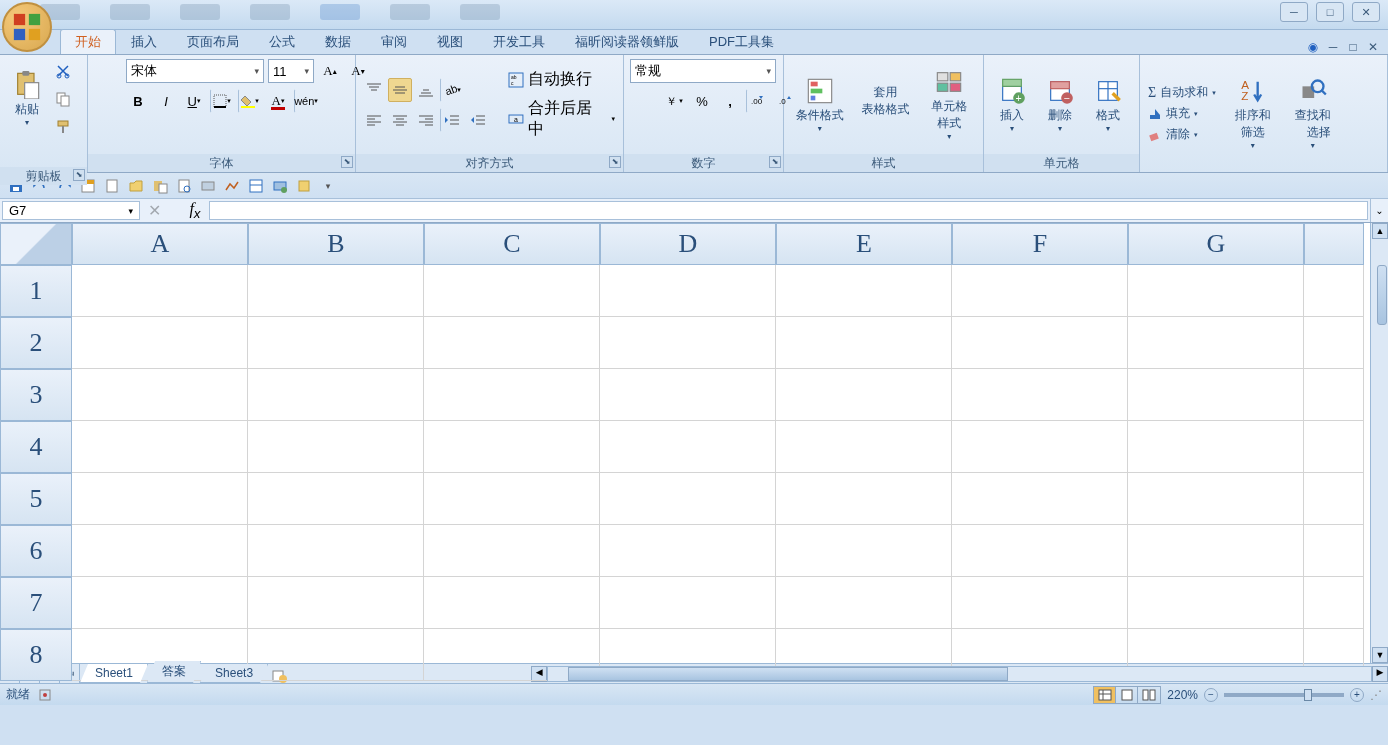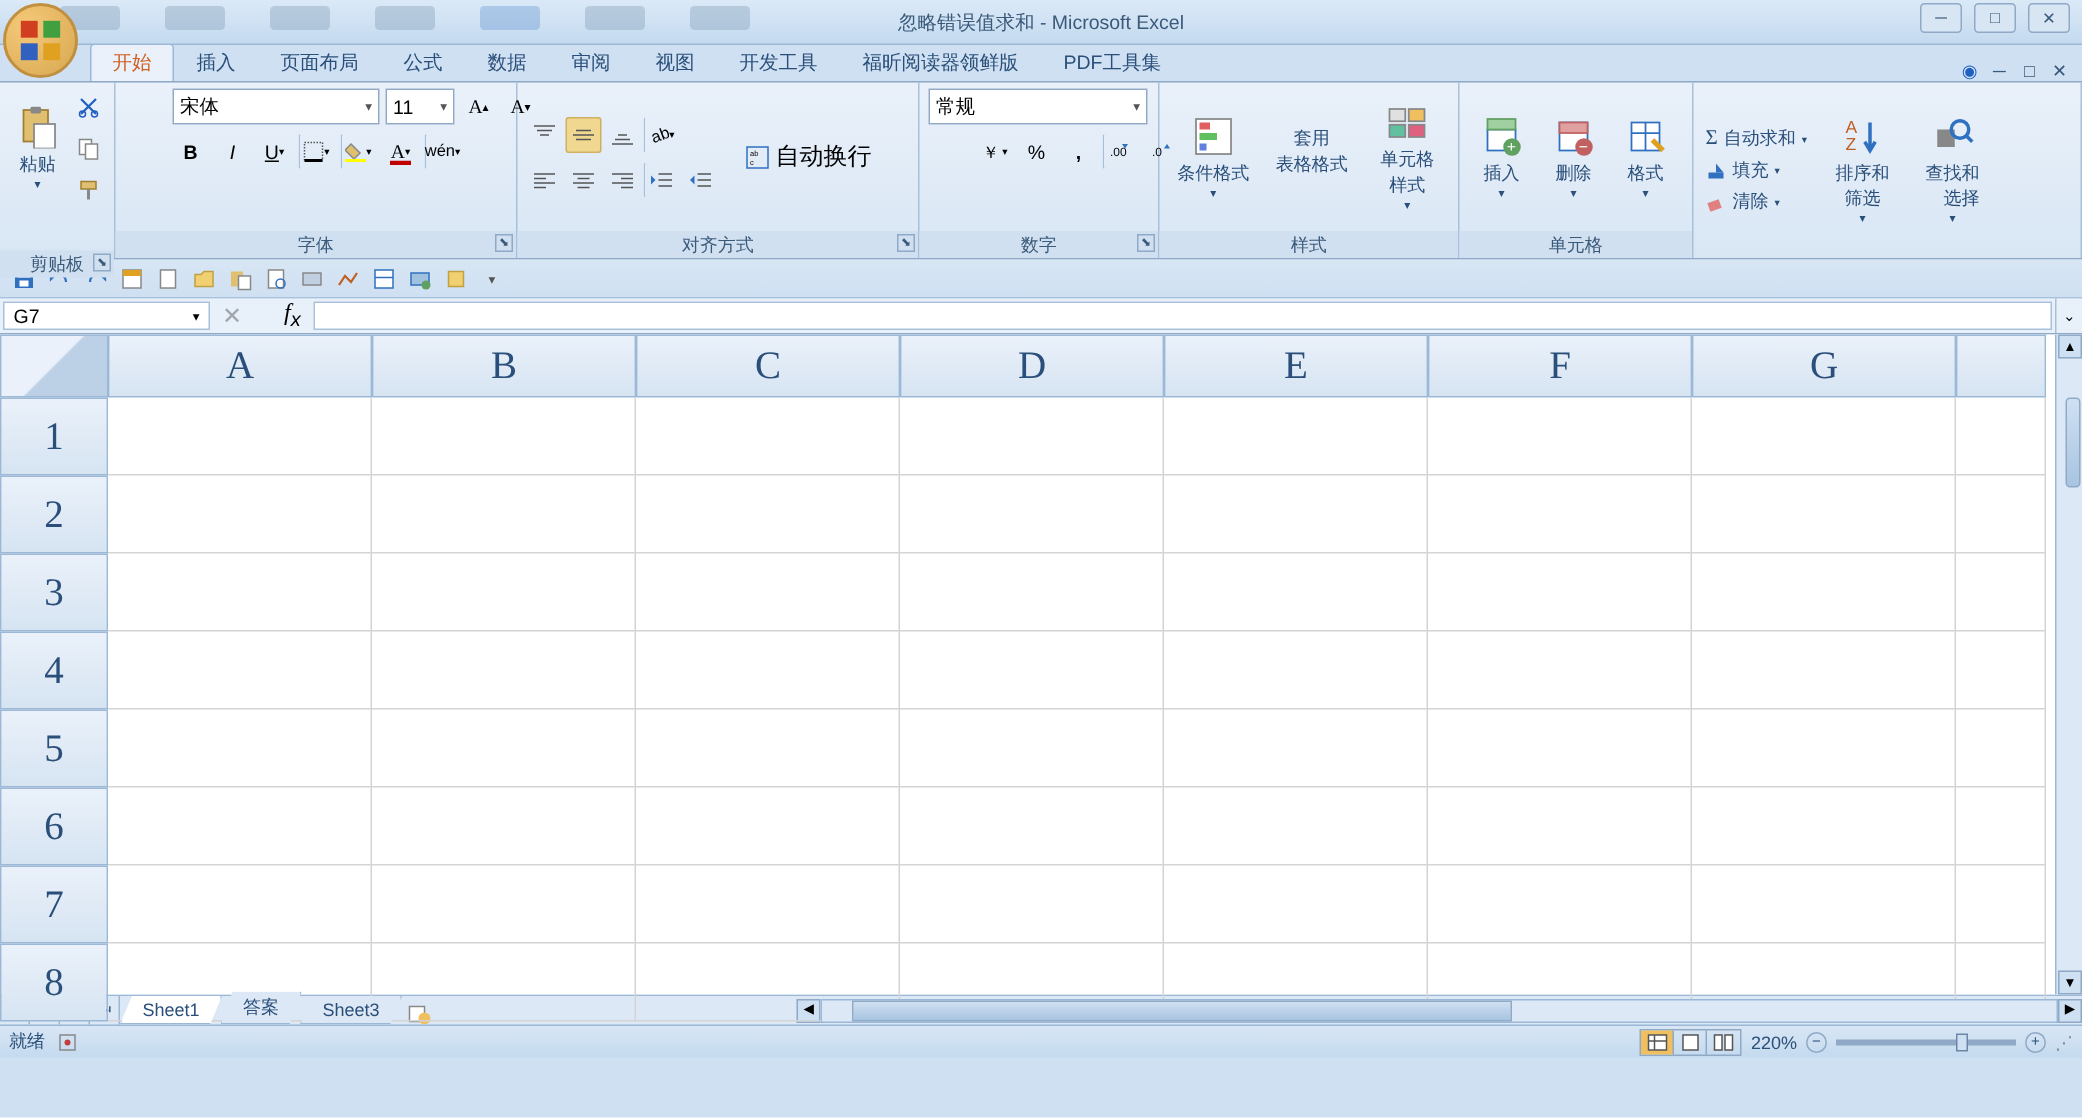--- a/index.html
+++ b/index.html
@@ -114,21 +114,20 @@
 <div class="titlebar">
   <div class="blurred-bg">
     <span></span>
       <span></span>
       <span></span>
       <span></span>
       <span class="blue"></span>
       <span></span>
       <span></span>
   </div>
-  <div class="titlebar-text">忽略错误值求和 - Microsoft Excel</div>
   <div class="win-controls">
     <div class="win-btn">─</div>
     <div class="win-btn">□</div>
     <div class="win-btn">✕</div>
   </div>
 </div>
 
 <div class="tabrow">
   <div class="office-btn">
     <svg viewBox="0 0 32 32">
@@ -151,21 +150,21 @@
   <div class="tabrow-right">
     <span style="color:#2060c0;">◉</span>
     <span>─</span>
     <span>□</span>
     <span>✕</span>
   </div>
 </div>
 
 <div class="ribbon">
 
-  <div class="ribbon-group g-clipboard" style="width:77px;gap:24px;">
+  <div class="ribbon-group g-clipboard" style="width:88px;gap:24px;">
     <div class="ribbon-group-body">
       <div class="big-btn">
         <svg class="icn" viewBox="0 0 24 24">
             <rect x="4" y="2" width="14" height="18" fill="#e0c070" stroke="#a08030"></rect>
             <rect x="8" y="0" width="6" height="4" fill="#888" rx="1"></rect>
             <rect x="10" y="10" width="12" height="14" fill="#fff" stroke="#888"></rect>
           </svg>
         <span>粘贴</span>
         <span style="font-size:8px;">▾</span>
       </div>
@@ -325,20 +324,28 @@
         </div>
       </div>
       <div class="align-block" style="margin-left:6px;">
         <div class="edit-item">
             <svg width="16" height="16" viewBox="0 0 16 16">
               <rect x="1" y="1" width="14" height="14" fill="none" stroke="#3070c0"></rect>
               <text x="3" y="7" font-size="5">ab</text>
               <text x="3" y="13" font-size="5">c</text>
             </svg>
             <span>自动换行</span>
+          </div>
+        <div class="edit-item">
+            <svg width="16" height="16" viewBox="0 0 16 16">
+              <rect x="1" y="4" width="14" height="8" fill="none" stroke="#3070c0"></rect>
+              <text x="6" y="11" font-size="7">a</text>
+            </svg>
+            <span>合并后居中</span>
+            <span style="font-size:7px;">▾</span>
           </div>
       </div>
     </div>
     <div class="ribbon-group-label"><span>对齐方式</span><span class="dlg">⬊</span></div>
   </div>
 
   <div class="ribbon-group g-num" style="width:160px;">
     <div class="ribbon-group-body">
       <div class="combo" style="width:146px;">
           <span>常规</span>

